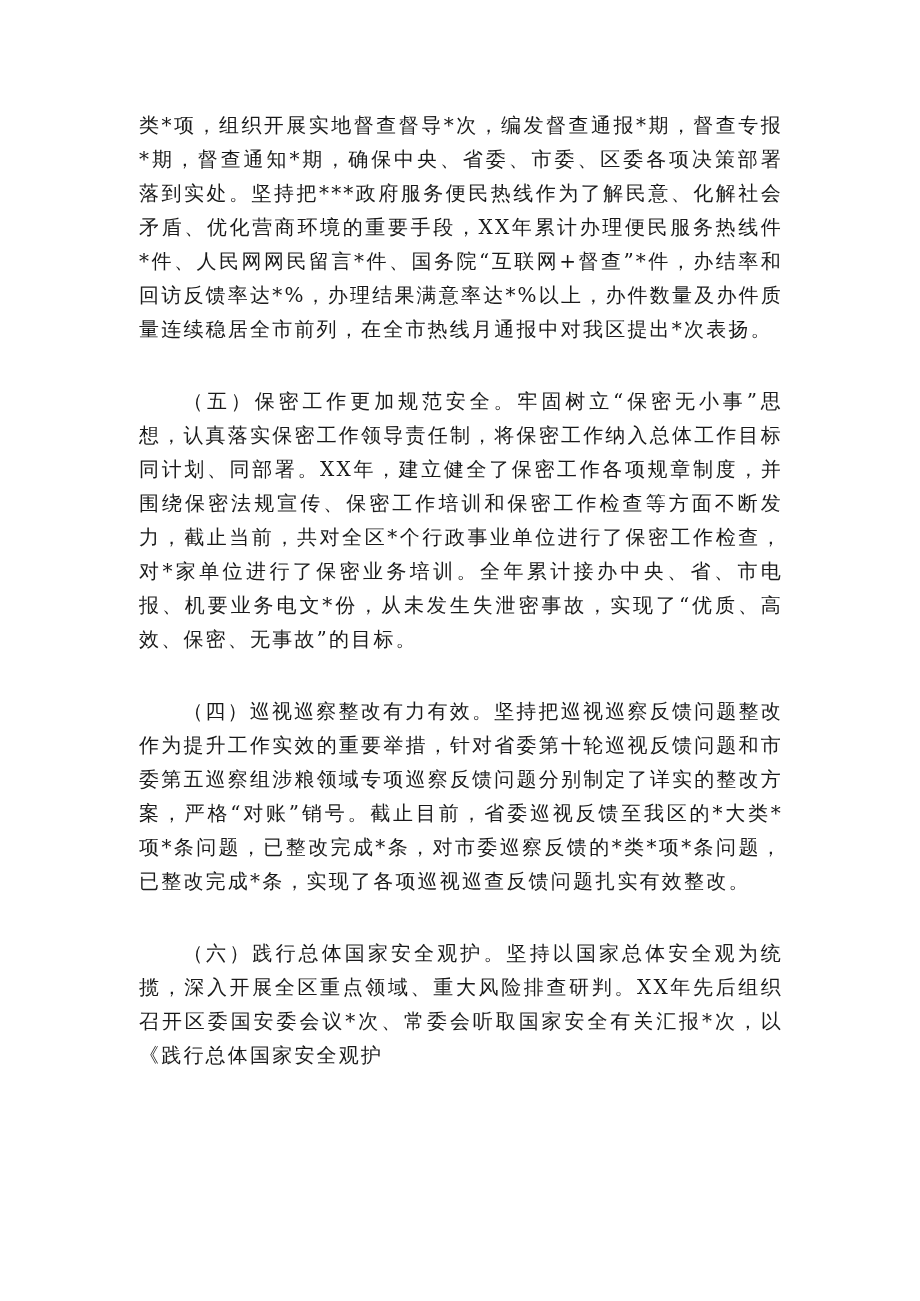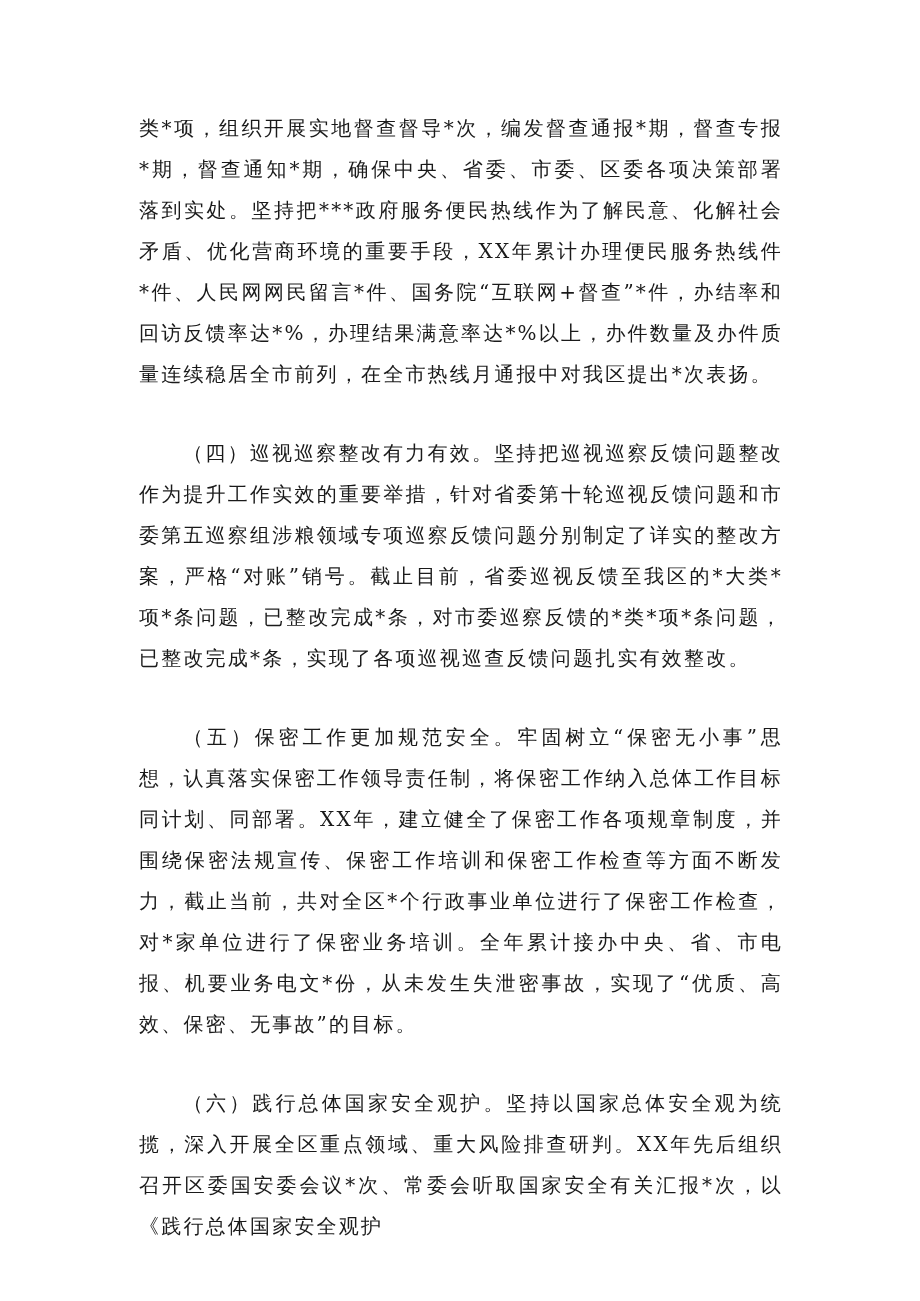--- a/index.html
+++ b/index.html
@@ -17,21 +17,21 @@
   }
   .page {
     position: absolute;
     left: 139px;
     top: 108px;
     width: 644px;
   }
   .para {
     margin: 0 0 38px 0;
     font-size: 20px;
-    line-height: 41px;
+    line-height: 34px;
     letter-spacing: 2.2px;
     text-align: justify;
     text-align-last: left;
     word-break: break-all;
   }
   .para.indent {
     text-indent: 44px;
   }
   .para .heading {
     display: inline;
@@ -40,24 +40,24 @@
 </head>
 <body>
 
 <div class="page">
 
   <p class="para">
     <span class="heading"></span><span>类*项，组织开展实地督查督导*次，编发督查通报*期，督查专报*期，督查通知*期，确保中央、省委、市委、区委各项决策部署落到实处。坚持把***政府服务便民热线作为了解民意、化解社会矛盾、优化营商环境的重要手段，XX年累计办理便民服务热线件*件、人民网网民留言*件、国务院“互联网+督查”*件，办结率和回访反馈率达*%，办理结果满意率达*%以上，办件数量及办件质量连续稳居全市前列，在全市热线月通报中对我区提出*次表扬。</span>
   </p>
 
   <p class="para indent">
-    <span class="heading">（四）巡视巡察整改有力有效。</span><span>坚持把巡视巡察反馈问题整改作为提升工作实效的重要举措，针对省委第十轮巡视反馈问题和市委第五巡察组涉粮领域专项巡察反馈问题分别制定了详实的整改方案，严格“对账”销号。截止目前，省委巡视反馈至我区的*大类*项*条问题，已整改完成*条，对市委巡察反馈的*类*项*条问题，已整改完成*条，实现了各项巡视巡查反馈问题扎实有效整改。</span>
+    <span class="heading">（五）保密工作更加规范安全。</span><span>牢固树立“保密无小事”思想，认真落实保密工作领导责任制，将保密工作纳入总体工作目标同计划、同部署。XX年，建立健全了保密工作各项规章制度，并围绕保密法规宣传、保密工作培训和保密工作检查等方面不断发力，截止当前，共对全区*个行政事业单位进行了保密工作检查，对*家单位进行了保密业务培训。全年累计接办中央、省、市电报、机要业务电文*份，从未发生失泄密事故，实现了“优质、高效、保密、无事故”的目标。</span>
   </p>
 
   <p class="para indent">
-    <span class="heading">（五）保密工作更加规范安全。</span><span>牢固树立“保密无小事”思想，认真落实保密工作领导责任制，将保密工作纳入总体工作目标同计划、同部署。XX年，建立健全了保密工作各项规章制度，并围绕保密法规宣传、保密工作培训和保密工作检查等方面不断发力，截止当前，共对全区*个行政事业单位进行了保密工作检查，对*家单位进行了保密业务培训。全年累计接办中央、省、市电报、机要业务电文*份，从未发生失泄密事故，实现了“优质、高效、保密、无事故”的目标。</span>
+    <span class="heading">（四）巡视巡察整改有力有效。</span><span>坚持把巡视巡察反馈问题整改作为提升工作实效的重要举措，针对省委第十轮巡视反馈问题和市委第五巡察组涉粮领域专项巡察反馈问题分别制定了详实的整改方案，严格“对账”销号。截止目前，省委巡视反馈至我区的*大类*项*条问题，已整改完成*条，对市委巡察反馈的*类*项*条问题，已整改完成*条，实现了各项巡视巡查反馈问题扎实有效整改。</span>
   </p>
 
   <p class="para indent">
     <span class="heading">（六）践行总体国家安全观护。</span><span>坚持以国家总体安全观为统揽，深入开展全区重点领域、重大风险排查研判。XX年先后组织召开区委国安委会议*次、常委会听取国家安全有关汇报*次，以《践行总体国家安全观护</span>
   </p>
 
 </div>
 
 </body></html>

